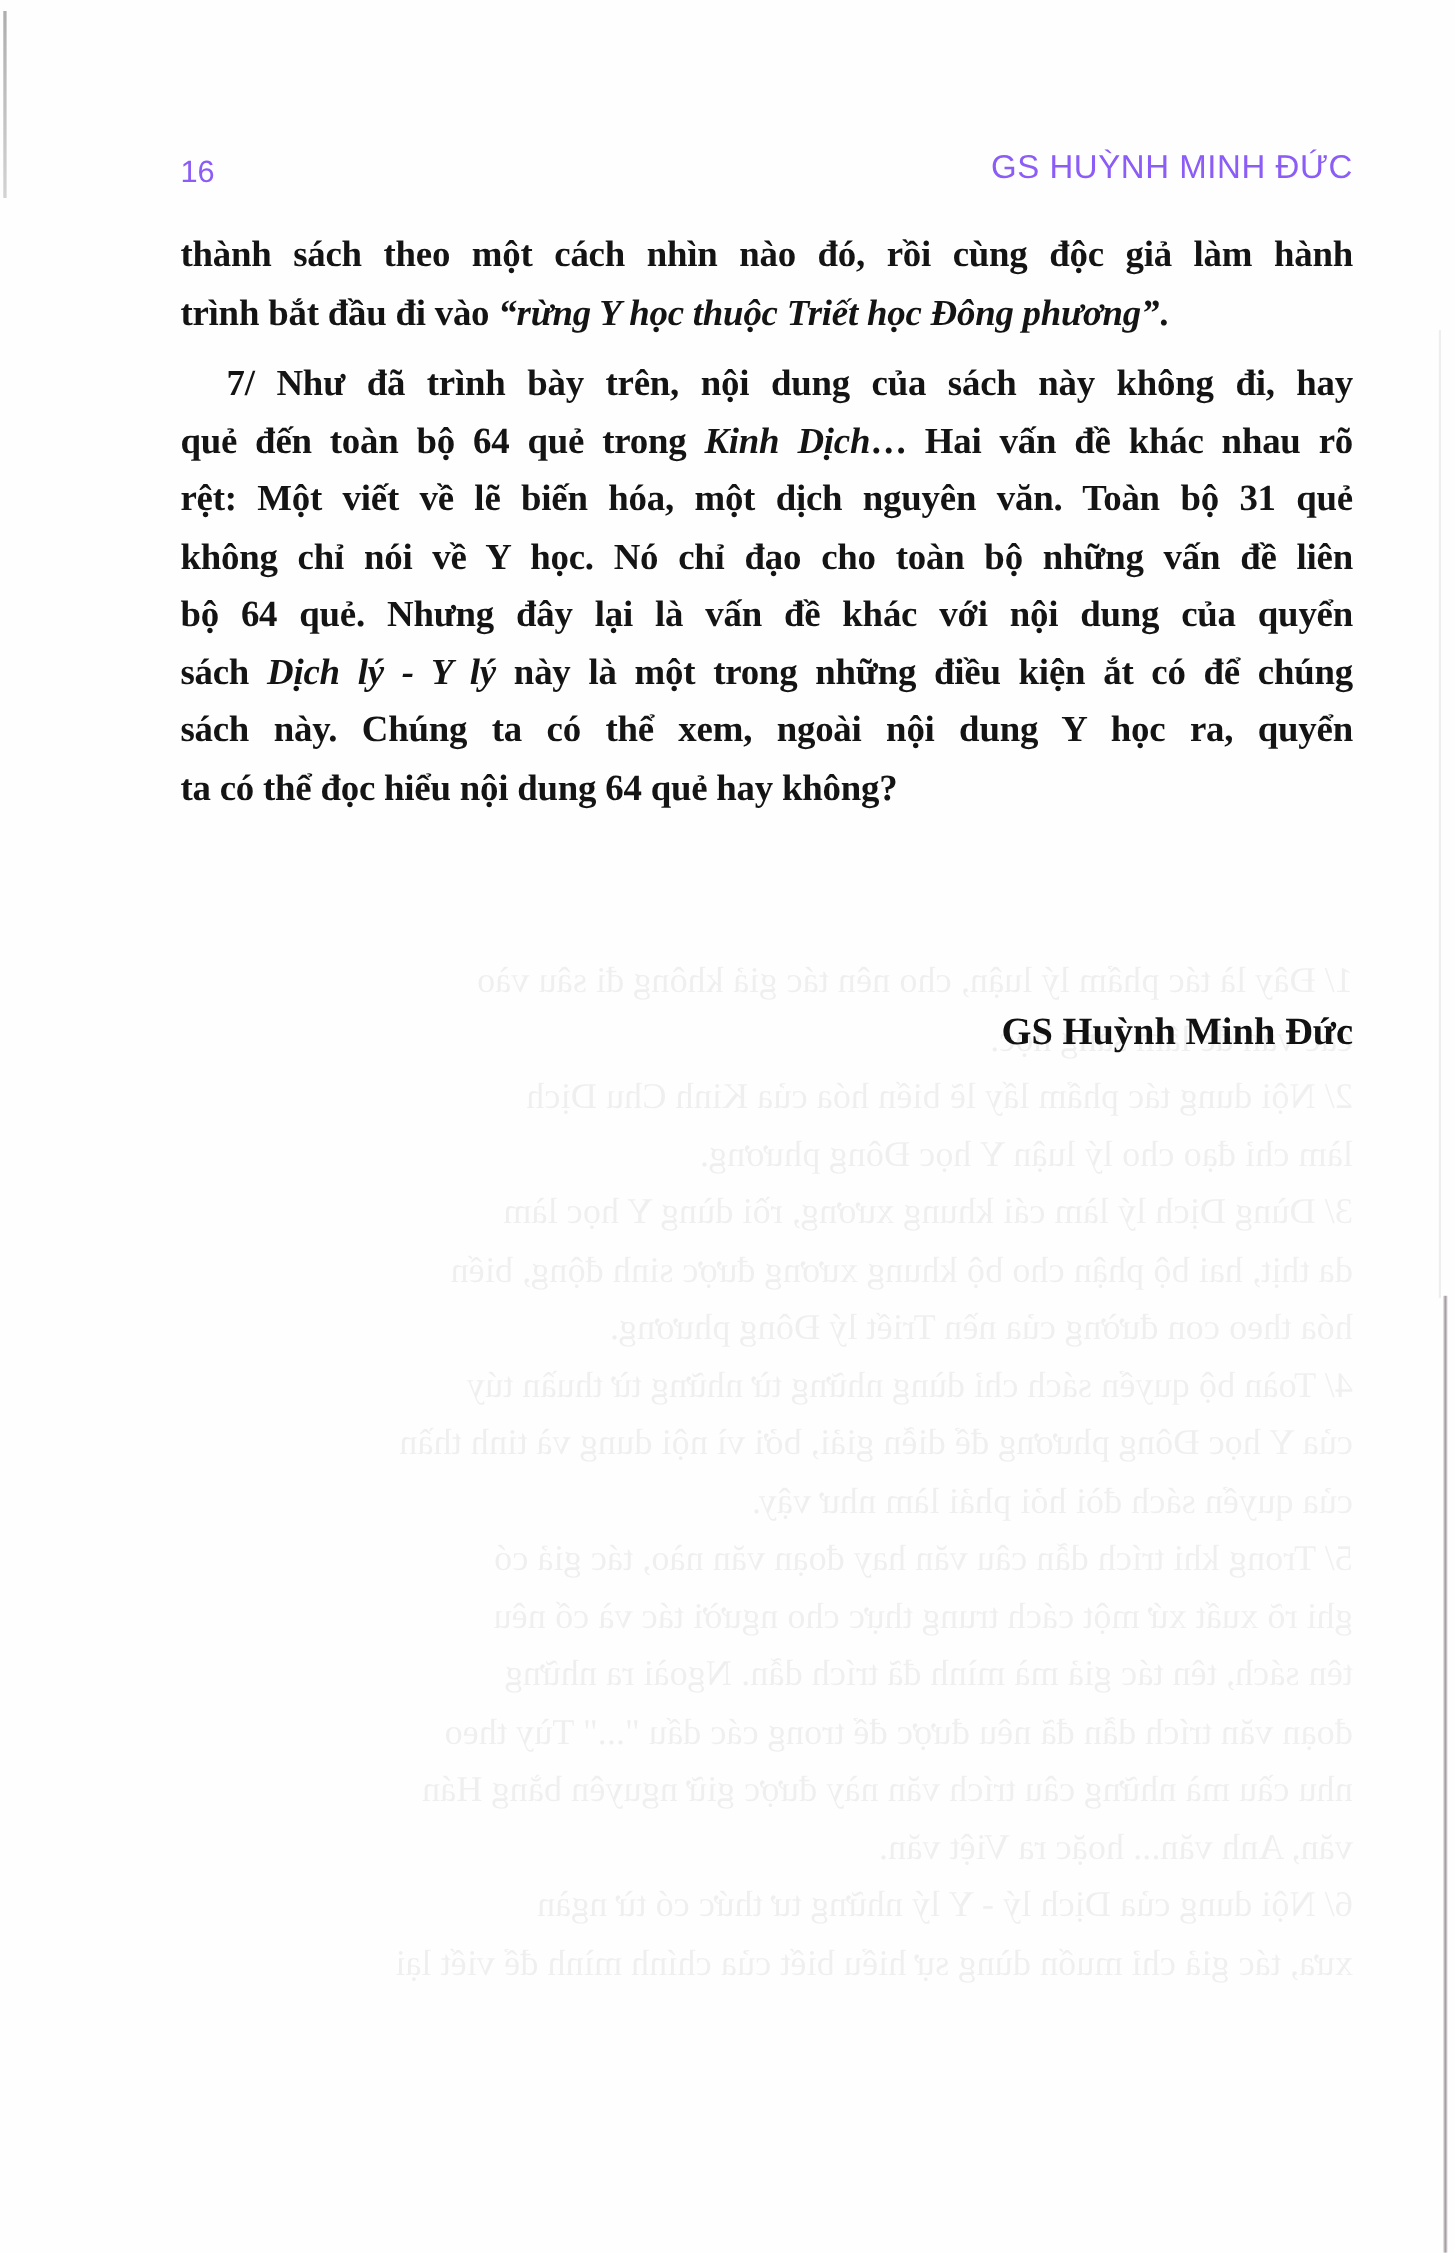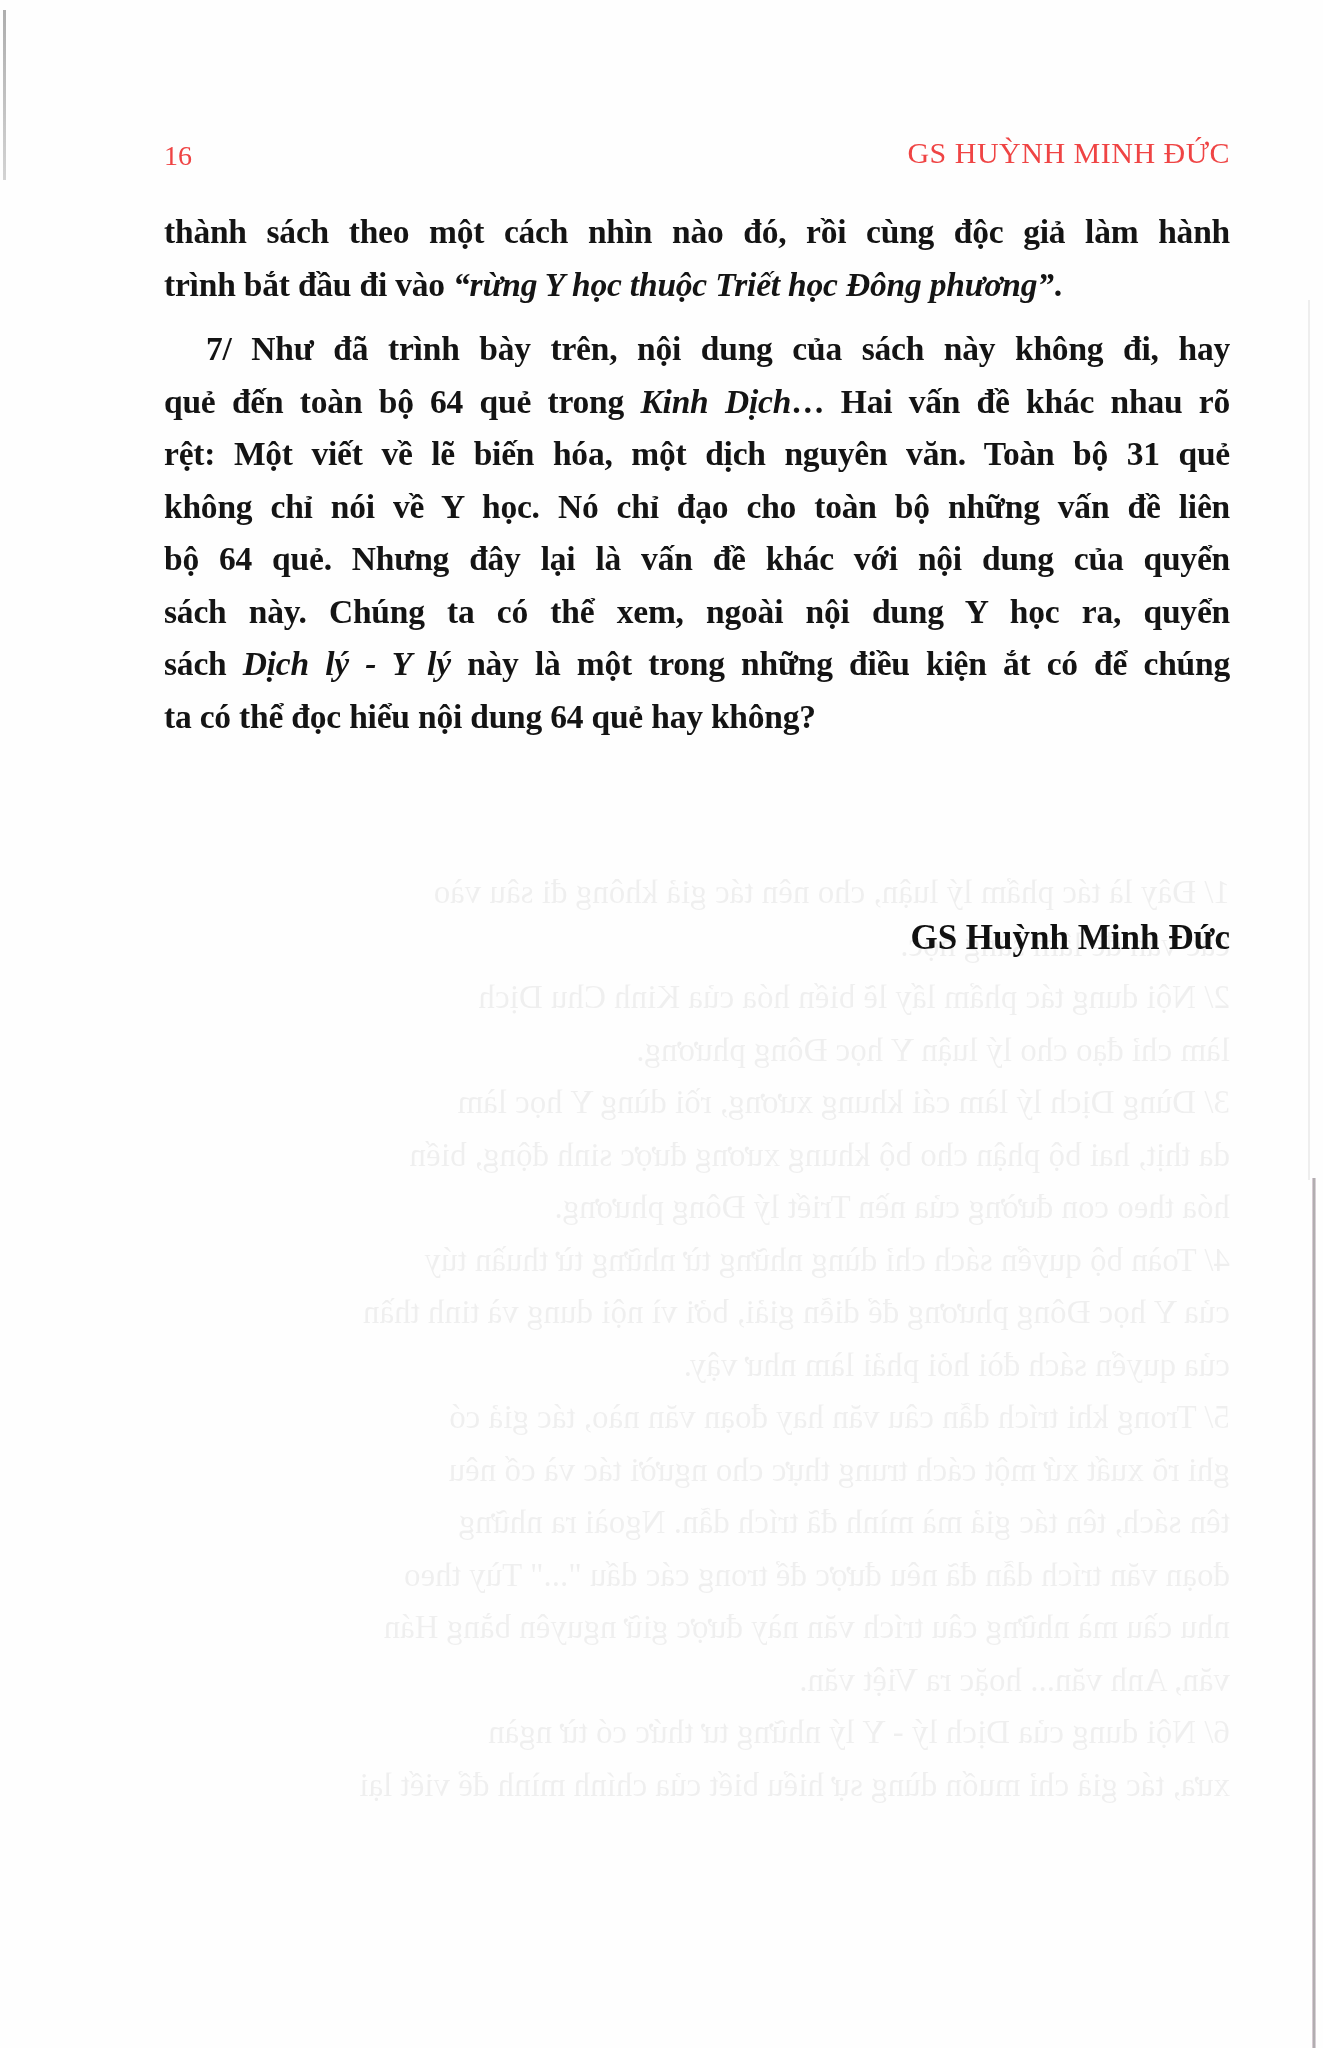--- a/index.html
+++ b/index.html
@@ -51,22 +51,22 @@
       background: #eeeeee;
     }
 
     
     .header {
       position: absolute;
       left: 164px;
       top: 128px;
       width: 1066px;
       height: 50px;
-      font-family: Liberation Serif, serif;
-      color: #ef4444;
+      font-family: Liberation Sans, sans-serif;
+      color: #8b5cf6;
     }
     .page-number {
       position: absolute;
       left: 0;
       top: 12px;
       font-size: 28px;
       letter-spacing: 0px;
     }
     .running-title {
       position: absolute;
@@ -179,21 +179,21 @@
     </div>
 
     <div class="para-gap"></div>
 
     <div>
       <span class="line indent">7/ Như đã trình bày trên, nội dung của sách này không đi, hay</span>
       <span class="line"><span>quẻ đến toàn bộ 64 quẻ trong </span><em>Kinh Dịch</em><span>… Hai vấn đề khác nhau rõ</span></span>
       <span class="line">rệt: Một viết về lẽ biến hóa, một dịch nguyên văn. Toàn bộ 31 quẻ</span>
       <span class="line">không chỉ nói về Y học. Nó chỉ đạo cho toàn bộ những vấn đề liên</span>
       <span class="line">bộ 64 quẻ. Nhưng đây lại là vấn đề khác với nội dung của quyển</span>
+      <span class="line"><span>sách </span><em>Dịch lý - Y lý</em><span> này là một trong những điều kiện ắt có để chúng</span></span>
       <span class="line">sách này. Chúng ta có thể xem, ngoài nội dung Y học ra, quyển</span>
-      <span class="line"><span>sách </span><em>Dịch lý - Y lý</em><span> này là một trong những điều kiện ắt có để chúng</span></span>
       <span class="line last">ta có thể đọc hiểu nội dung 64 quẻ hay không?</span>
     </div>
   </div>
 
   <div class="signature">GS Huỳnh Minh Đức</div>
 
 </div>
 
 </body></html>

